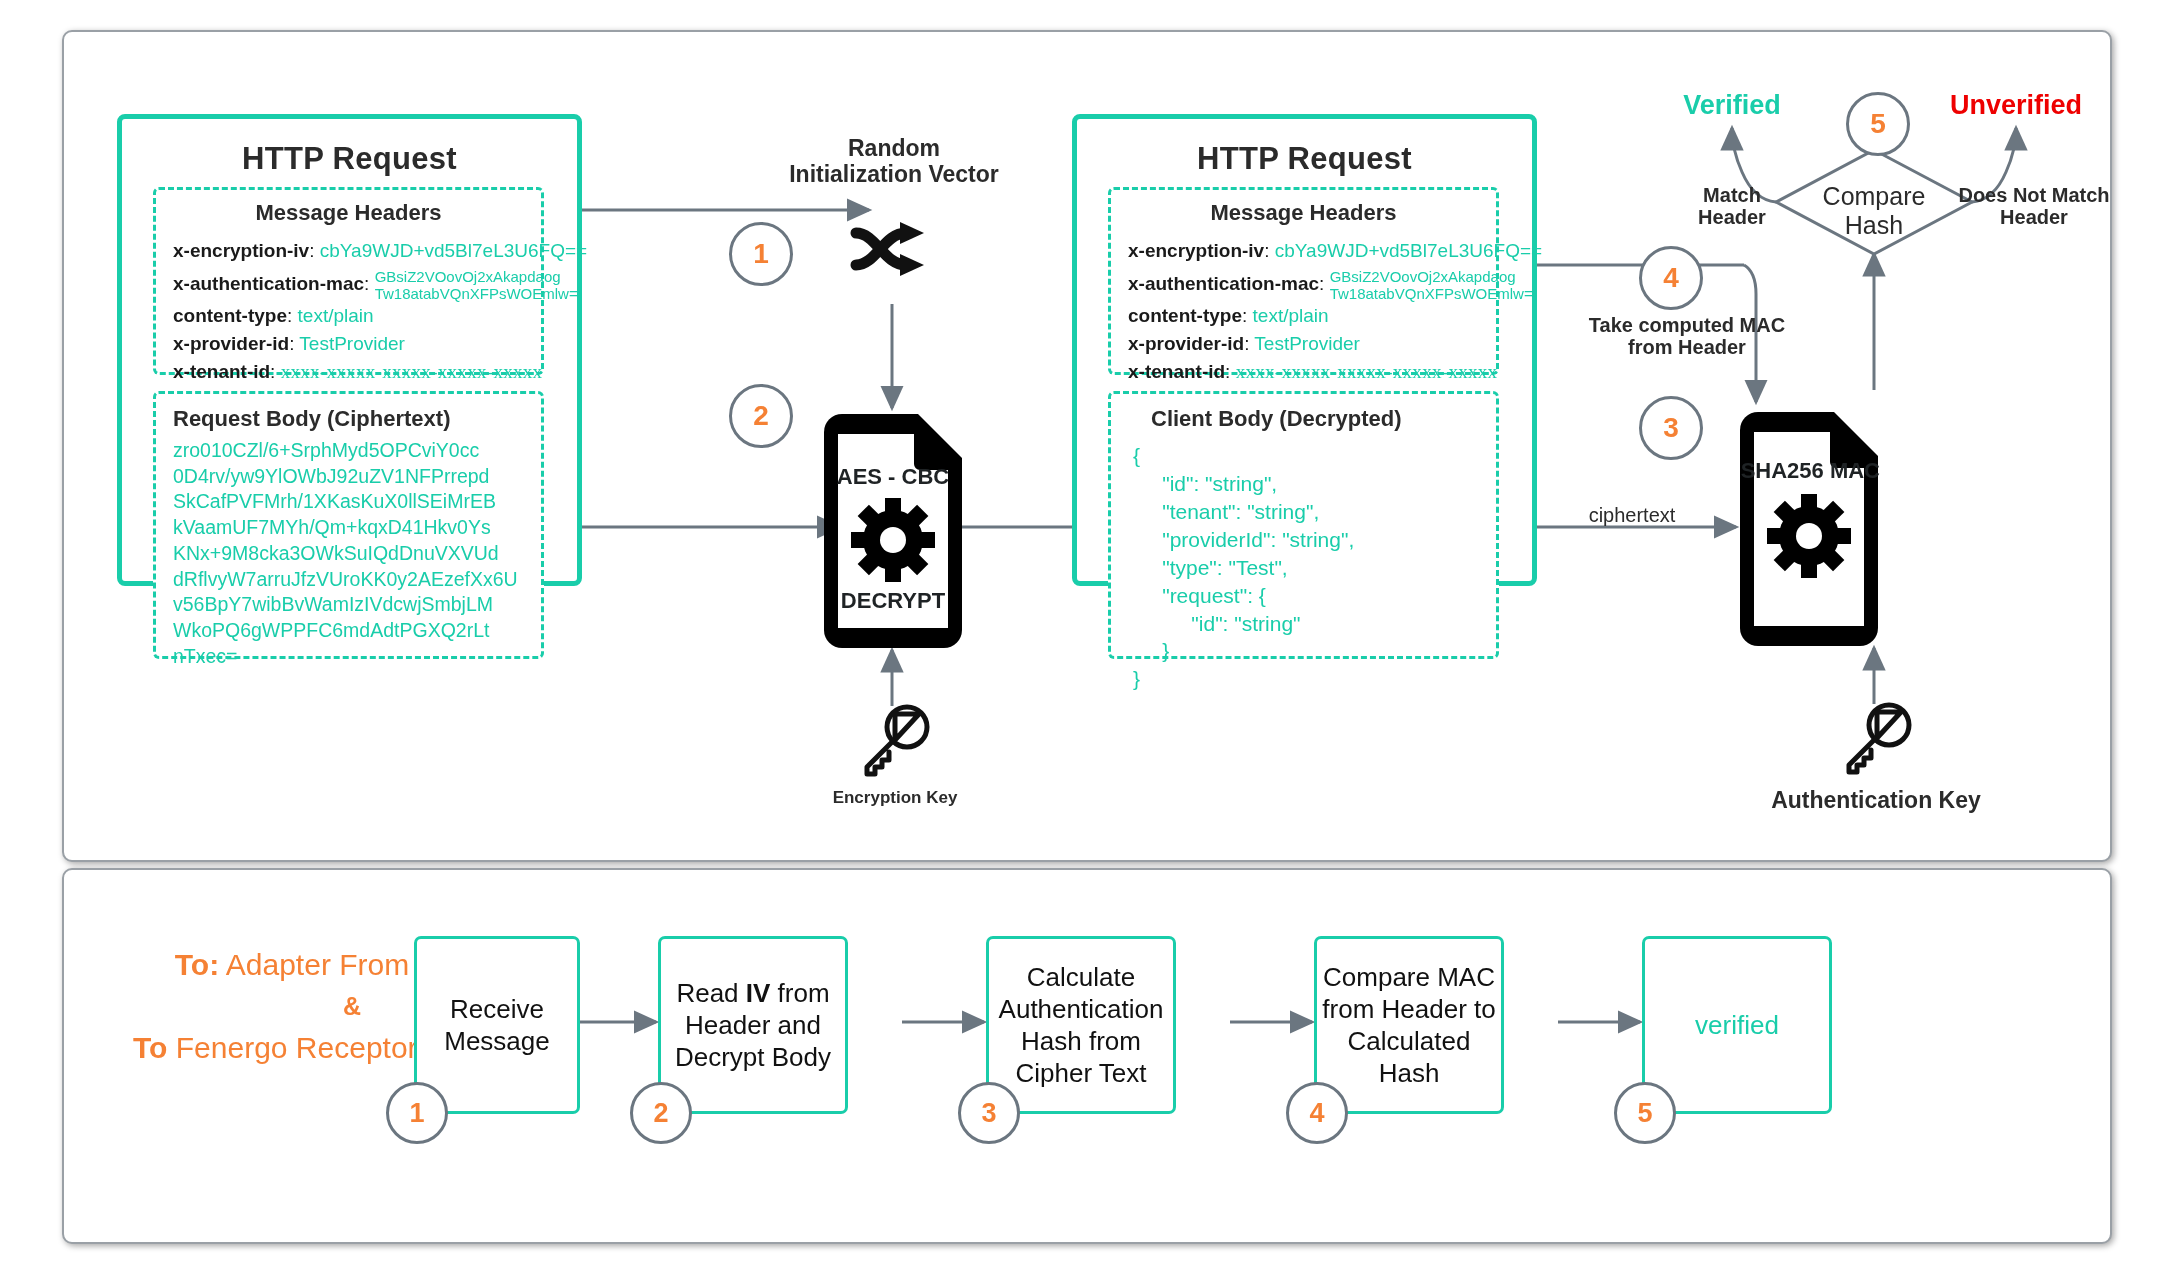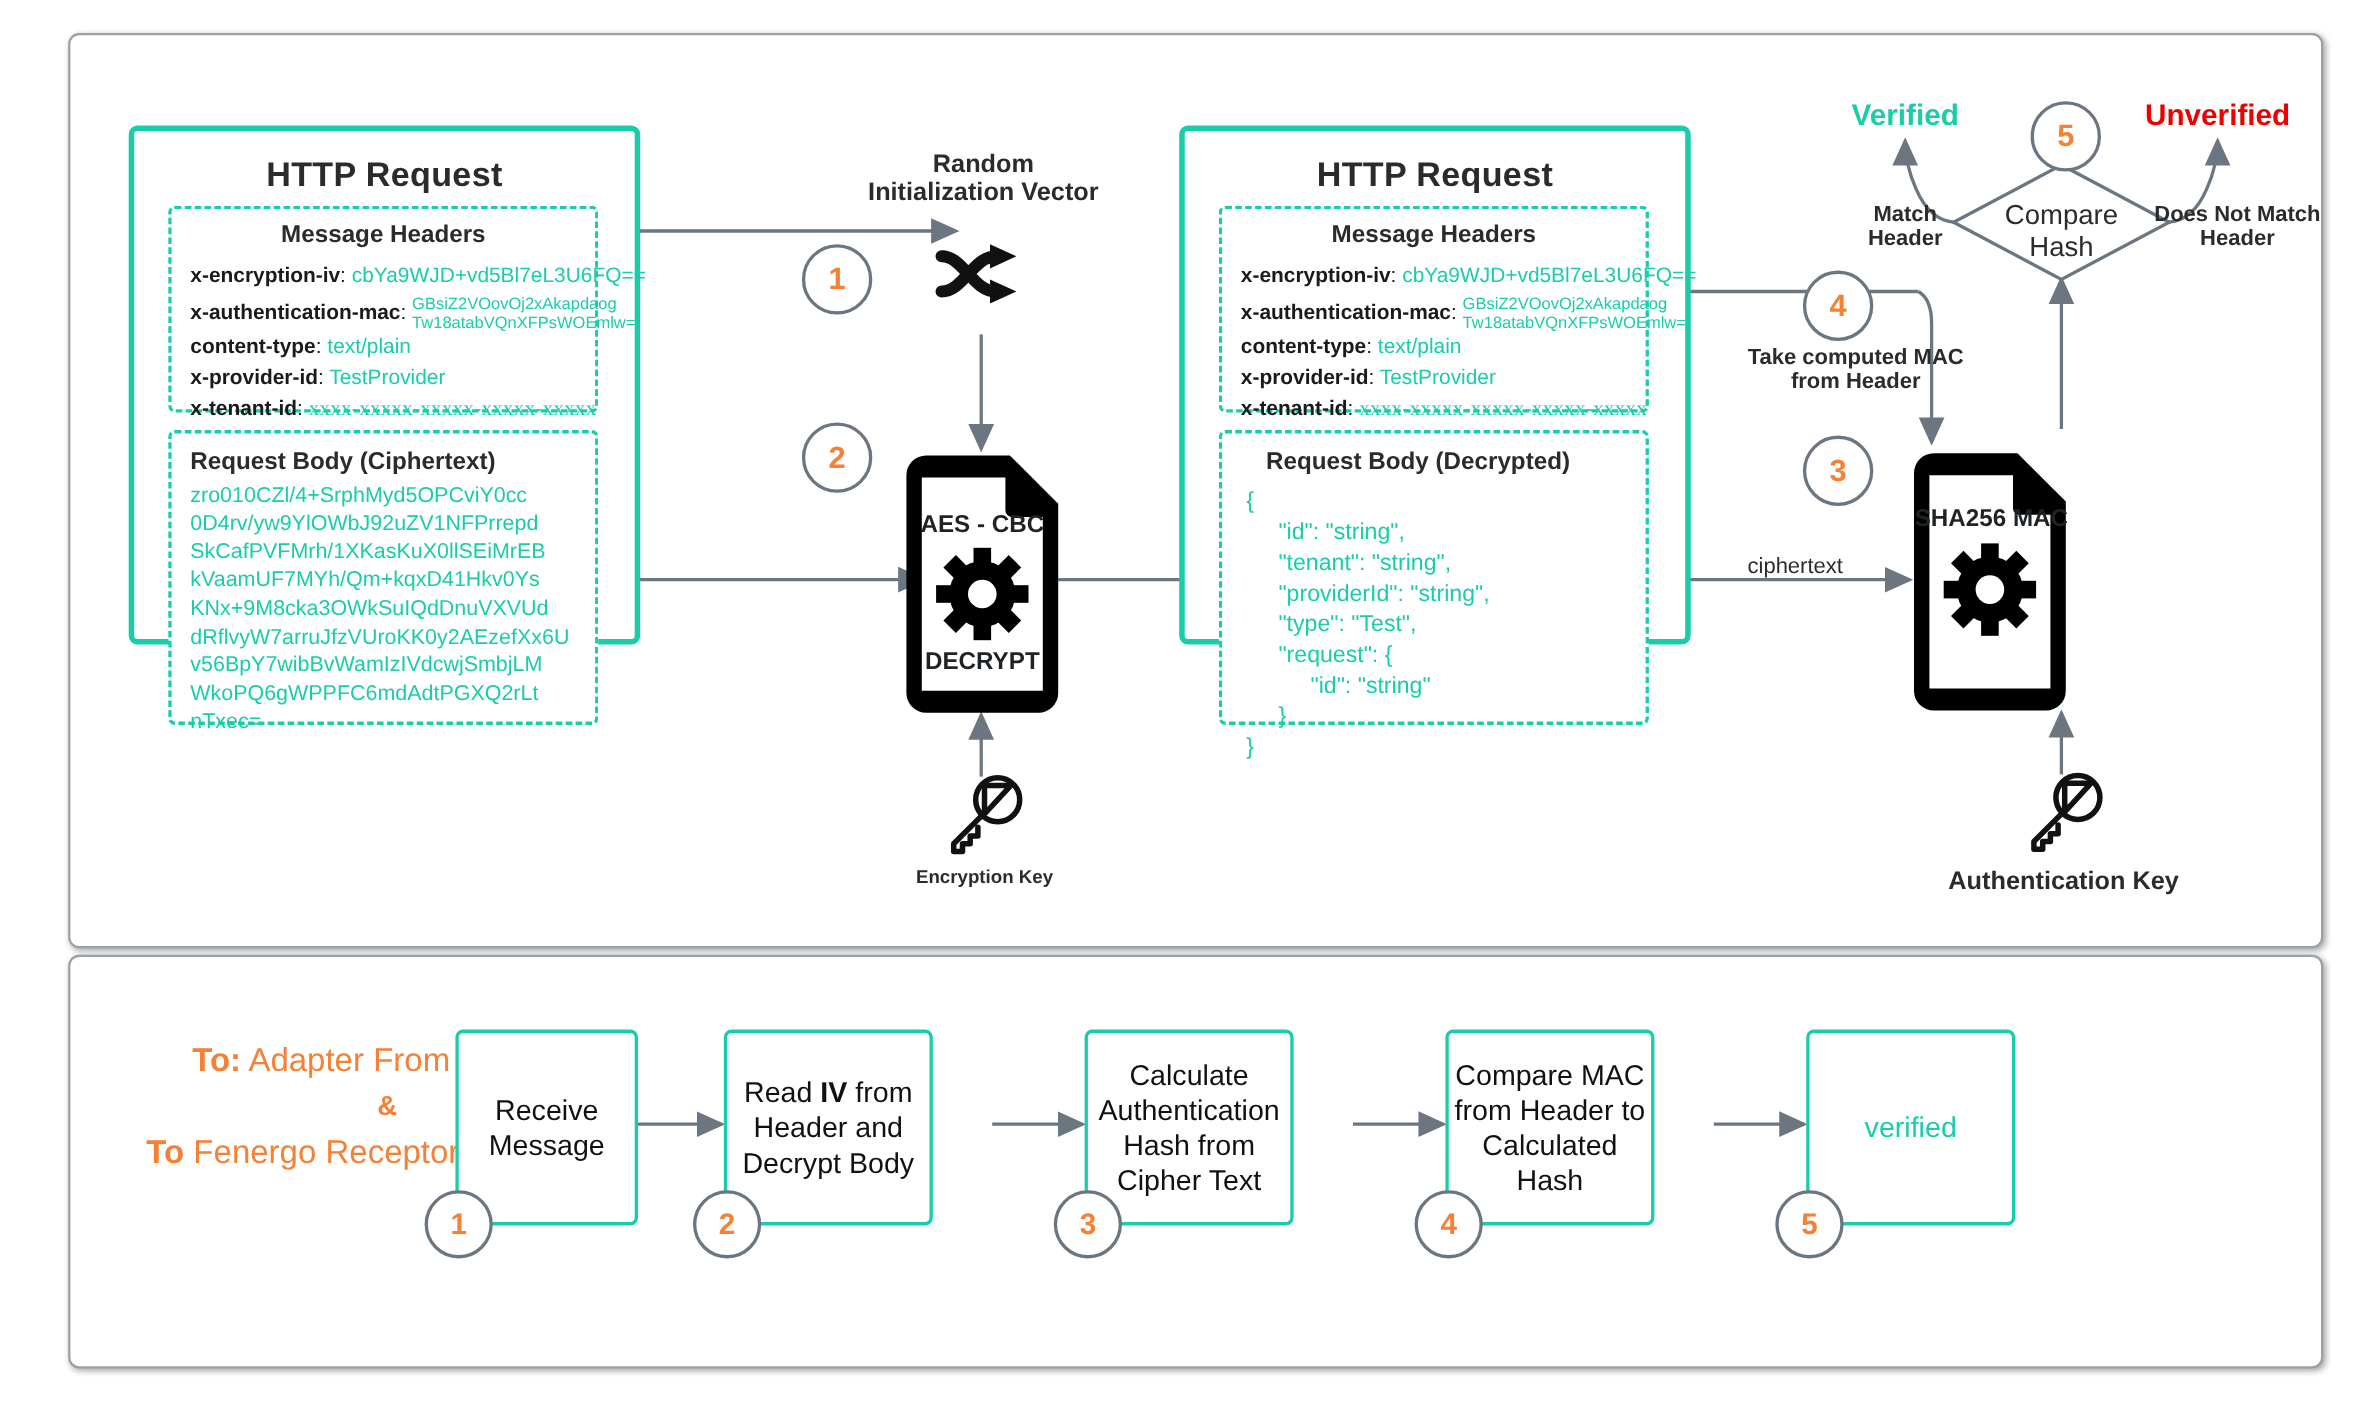--- a/index.html
+++ b/index.html
@@ -100,21 +100,21 @@
       <div class="hrow" style="left:17px;top:143px;">
         <b>x-provider-id</b>: <span class="hval">TestProvider</span>
       </div>
       <div class="hrow" style="left:17px;top:171px;">
         <b>x-tenant-id</b>: <span class="tenant">xxxx-xxxxx-xxxxx-xxxxx-xxxxx</span>
       </div>
     </div>
 
     <div class="dashbox" style="left:31px;top:272px;width:385px;height:262px;">
       <div class="ttl sec-title" style="left:17px;top:12px;width:auto;text-align:left;">Request Body (Ciphertext)</div>
-      <div class="cipher" style="left:17px;top:44px;">zro010CZl/4+SrphMyd5OPCviY0cc
+      <div class="cipher" style="left:17px;top:44px;">zro010CZl/6+SrphMyd5OPCviY0cc
 0D4rv/yw9YlOWbJ92uZV1NFPrrepd
 SkCafPVFMrh/1XKasKuX0llSEiMrEB
 kVaamUF7MYh/Qm+kqxD41Hkv0Ys
 KNx+9M8cka3OWkSuIQdDnuVXVUd
 dRflvyW7arruJfzVUroKK0y2AEzefXx6U
 v56BpY7wibBvWamIzIVdcwjSmbjLM
 WkoPQ6gWPPFC6mdAdtPGXQ2rLt
 nTxec=</div>
     </div>
   </div>
@@ -177,21 +177,21 @@
       </div>
       <div class="hrow" style="left:17px;top:143px;">
         <b>x-provider-id</b>: <span class="hval">TestProvider</span>
       </div>
       <div class="hrow" style="left:17px;top:171px;">
         <b>x-tenant-id</b>: <span class="tenant">xxxx-xxxxx-xxxxx-xxxxx-xxxxx</span>
       </div>
     </div>
 
     <div class="dashbox" style="left:31px;top:272px;width:385px;height:262px;">
-      <div class="ttl sec-title" style="left:40px;top:12px;width:auto;text-align:left;">Request Body (Decrypted)</div>
+      <div class="ttl sec-title" style="left:40px;top:12px;width:auto;text-align:left;">Client Body (Decrypted)</div>
       <div class="jsonb" style="left:22px;top:48px;">{
      "id": "string",
      "tenant": "string",
      "providerId": "string",
      "type": "Test",
      "request": {
           "id": "string"
      }
 }</div>
     </div>

